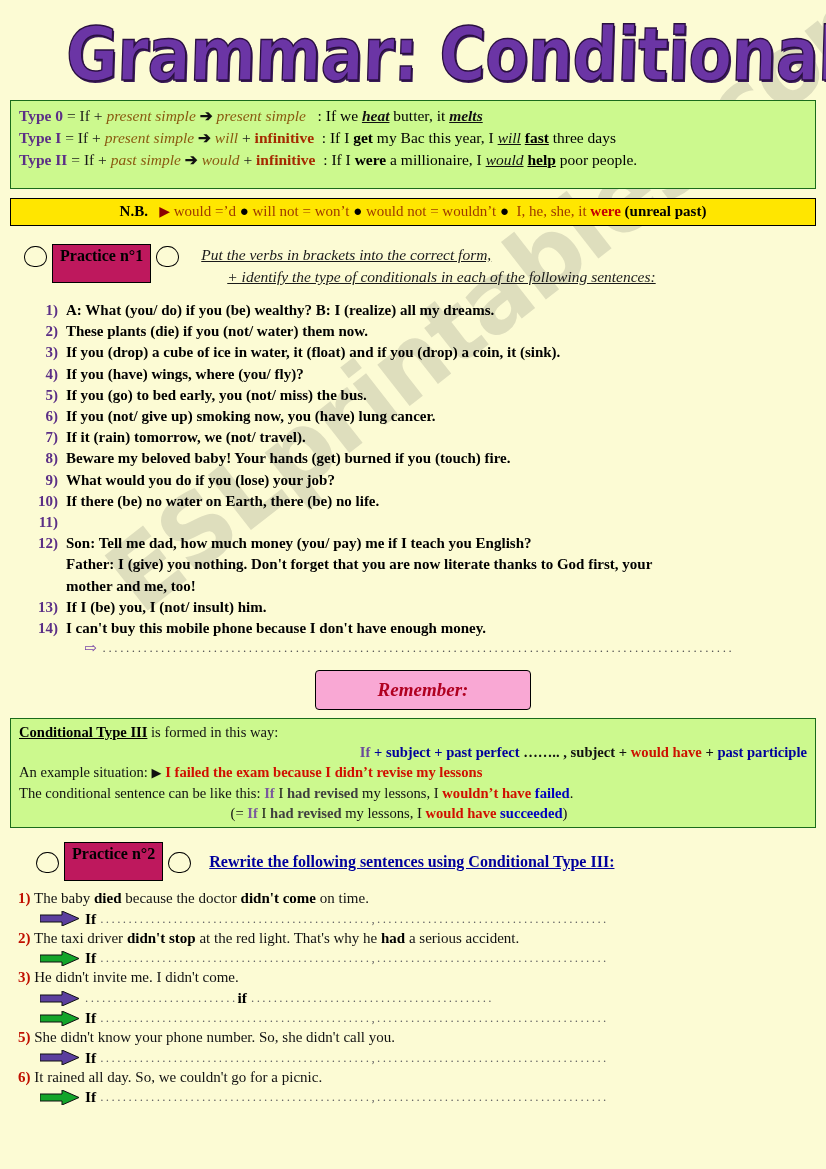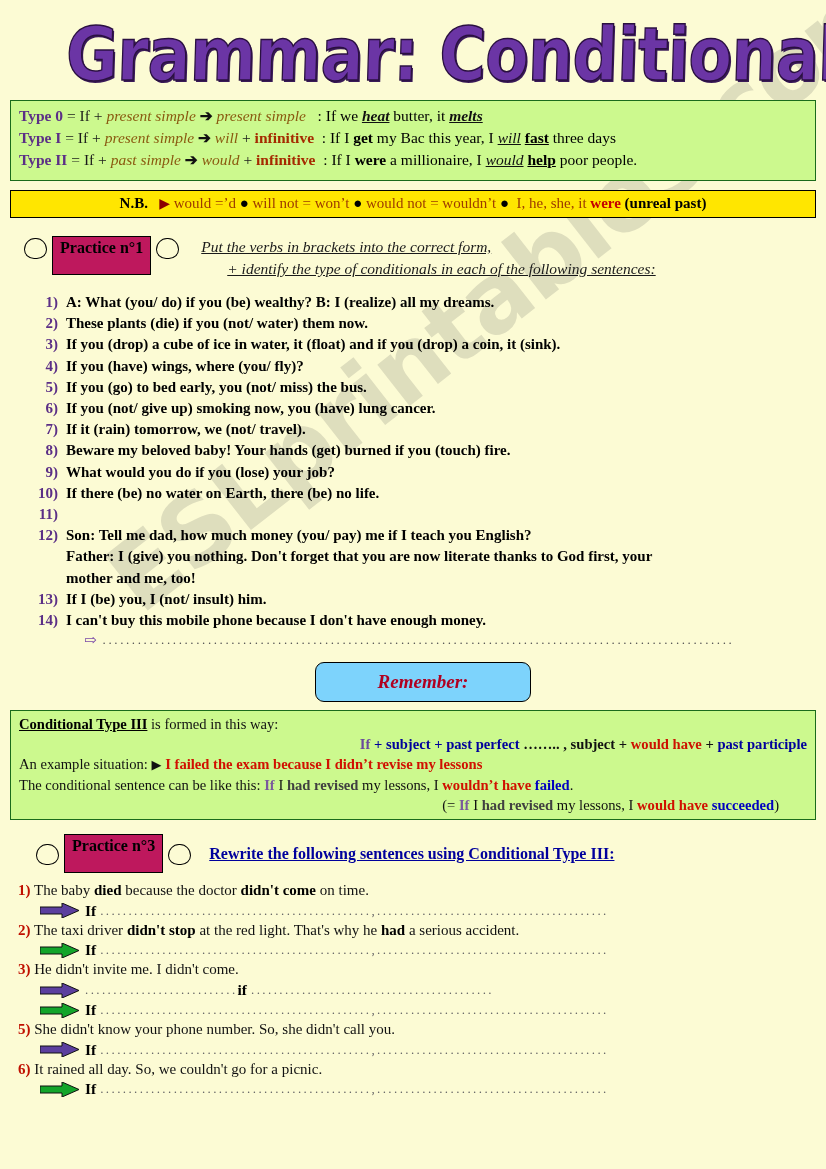--- a/index.html
+++ b/index.html
@@ -63,21 +63,21 @@
     -webkit-text-stroke: 1.5px #2a1040;
     text-shadow: 2px 2px 0 #3a1a58;
     white-space: nowrap;
   }
 
   
   .rules-box {
     margin: 4px 10px 0 10px;
     border: 1.5px solid #1b6b1b;
     background: #ccf98e;
-    padding: 4px 8px 9px 8px;
+    padding: 4px 8px 17px 8px;
   }
   .rule-line {
     font-size: 15.5px;
     line-height: 22px;
     white-space: nowrap;
     color: #111;
   }
   .rl-type { color: #5b2f86; font-weight: bold; }
   .rl-plain { color: #1a1a1a; }
   .rl-ital { color: #8a5a10; font-style: italic; }
@@ -188,22 +188,22 @@
     letter-spacing: 2.6px;
     white-space: nowrap;
     overflow: hidden;
   }
 
   
   .remember-wrap { margin-top: 14px; text-align: center; }
   .remember-box {
     display: inline-block;
     border: 1.5px solid #000;
-    border-radius: 9px;
-    background: #7dd3fc;
+    border-radius: 4px;
+    background: #f9a8d4;
     width: 214px;
     height: 38px;
     line-height: 38px;
     color: #b00020;
     font-weight: bold;
     font-style: italic;
     font-size: 19px;
     margin-left: 20px;
   }
 
@@ -222,21 +222,21 @@
   .f-if { color: #6a4a9c; }
   .f-blue { color: #00009c; text-align: center; }
   .f-dk { color: #111; }
   .f-red { color: #cc1100; }
   .t3-ex { color: #111; }
   .t3-tri { color: #111; font-size: 13px; }
   .t3-red { color: #d01000; font-weight: bold; }
   .t3-purple { color: #7a5a9c; font-weight: bold; }
   .t3-brown { color: #404040; font-weight: bold; }
   .t3-blue { color: #0000c0; font-weight: bold; }
-  .t3-right { text-align: right; padding-right: 28px; }
+  .t3-right { text-align: center; padding-right: 28px; }
 
   
   .ex2 { margin: 8px 0 0 18px; }
   .ex2-item { font-size: 15px; line-height: 19.6px; color: #111; }
   .ex2-num { color: #c01000; font-weight: bold; }
   .ex2-b { font-weight: bold; color: #000; }
   .ex2-ans {
     display: flex;
     align-items: center;
     margin-left: 22px;
@@ -402,21 +402,21 @@
         <span>The conditional sentence can be like this: </span><span class="t3-purple">If</span><span> I </span><span class="t3-brown">had revised</span><span> my lessons, I </span><span class="t3-red">wouldn’t have</span><span> </span><span class="t3-blue">failed</span><span>.</span>
       </div>
 
       <div class="t3-ex t3-right">
         <span>(= </span><span class="t3-purple">If</span><span> I </span><span class="t3-brown">had revised</span><span> my lessons, I </span><span class="t3-red">would have</span><span> </span><span class="t3-blue">succeeded</span><span>)</span>
       </div>
     </div>
 
     <div class="practice-row practice2-row">
       <div class="octagon"></div>
-      <div class="practice-badge">Practice n°3</div>
+      <div class="practice-badge">Practice n°2</div>
       <div class="octagon"></div>
       <div class="practice2-instr">Rewrite the following sentences using Conditional Type III:</div>
     </div>
 
     <div class="ex2">
 
       <div class="ex2-item">
         <span class="ex2-num">1)</span>
         <span>The baby </span><span class="ex2-b">died</span><span> because the doctor </span><span class="ex2-b">didn't come</span><span> on time.</span>
       </div>

